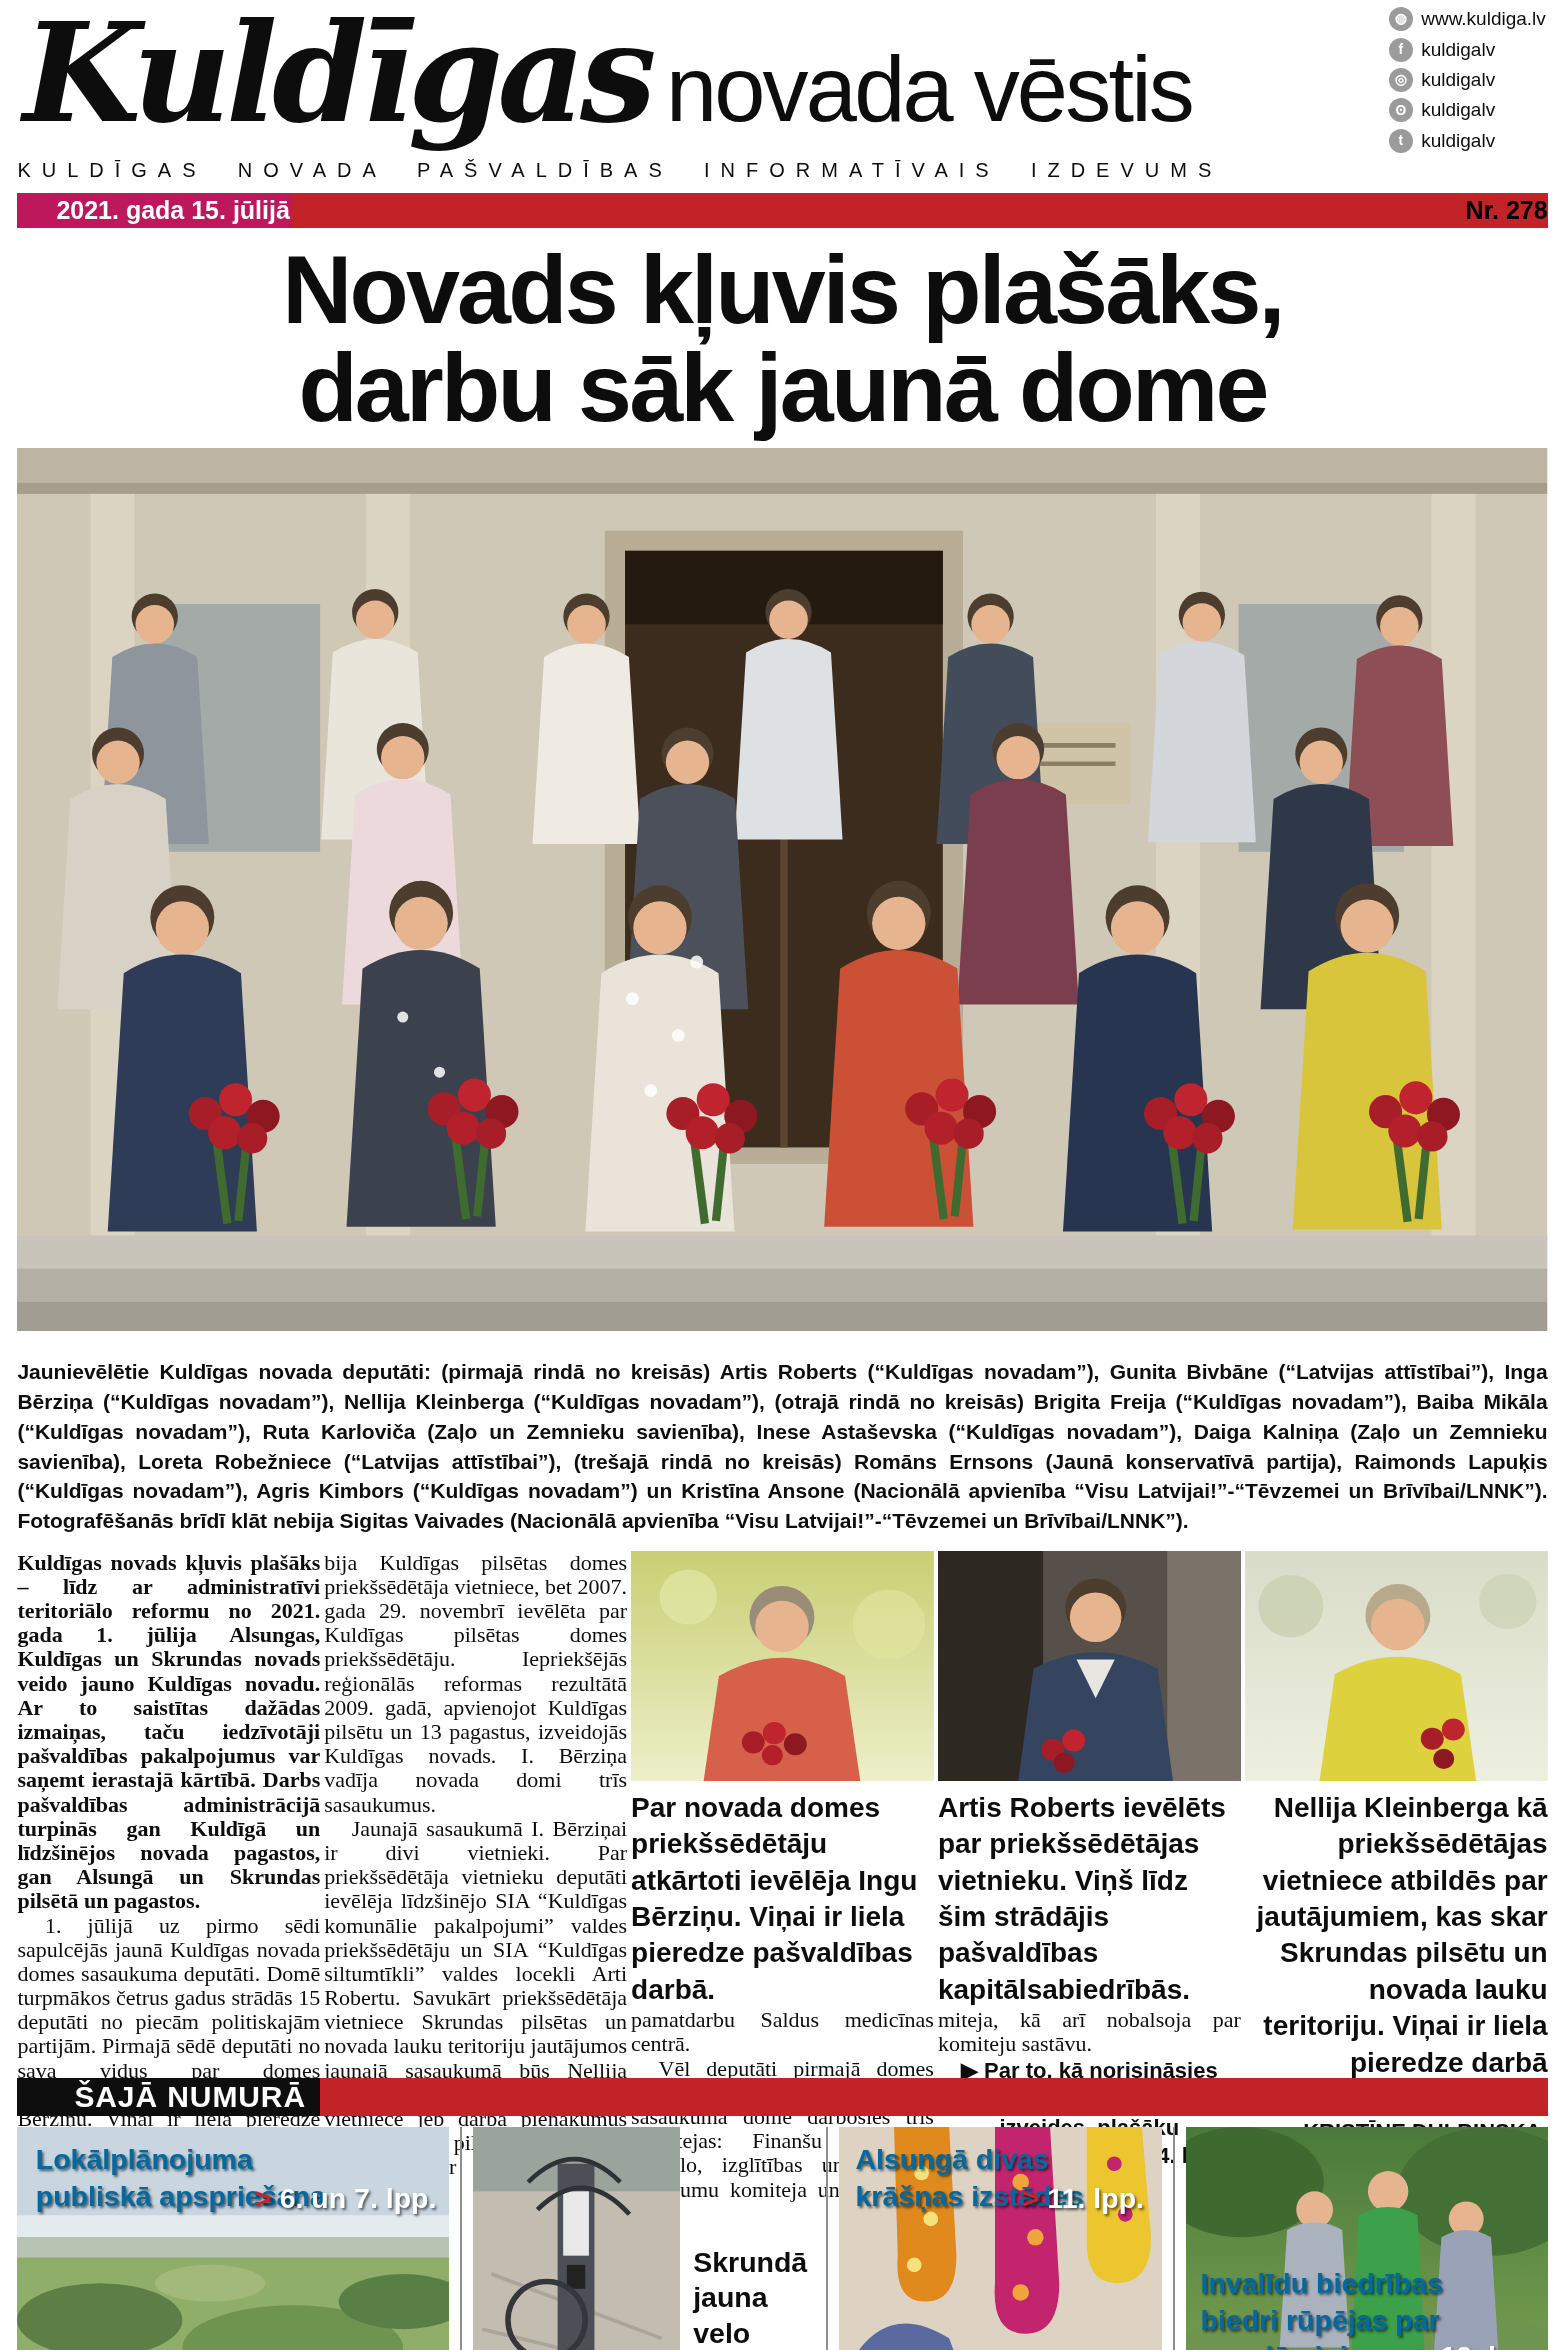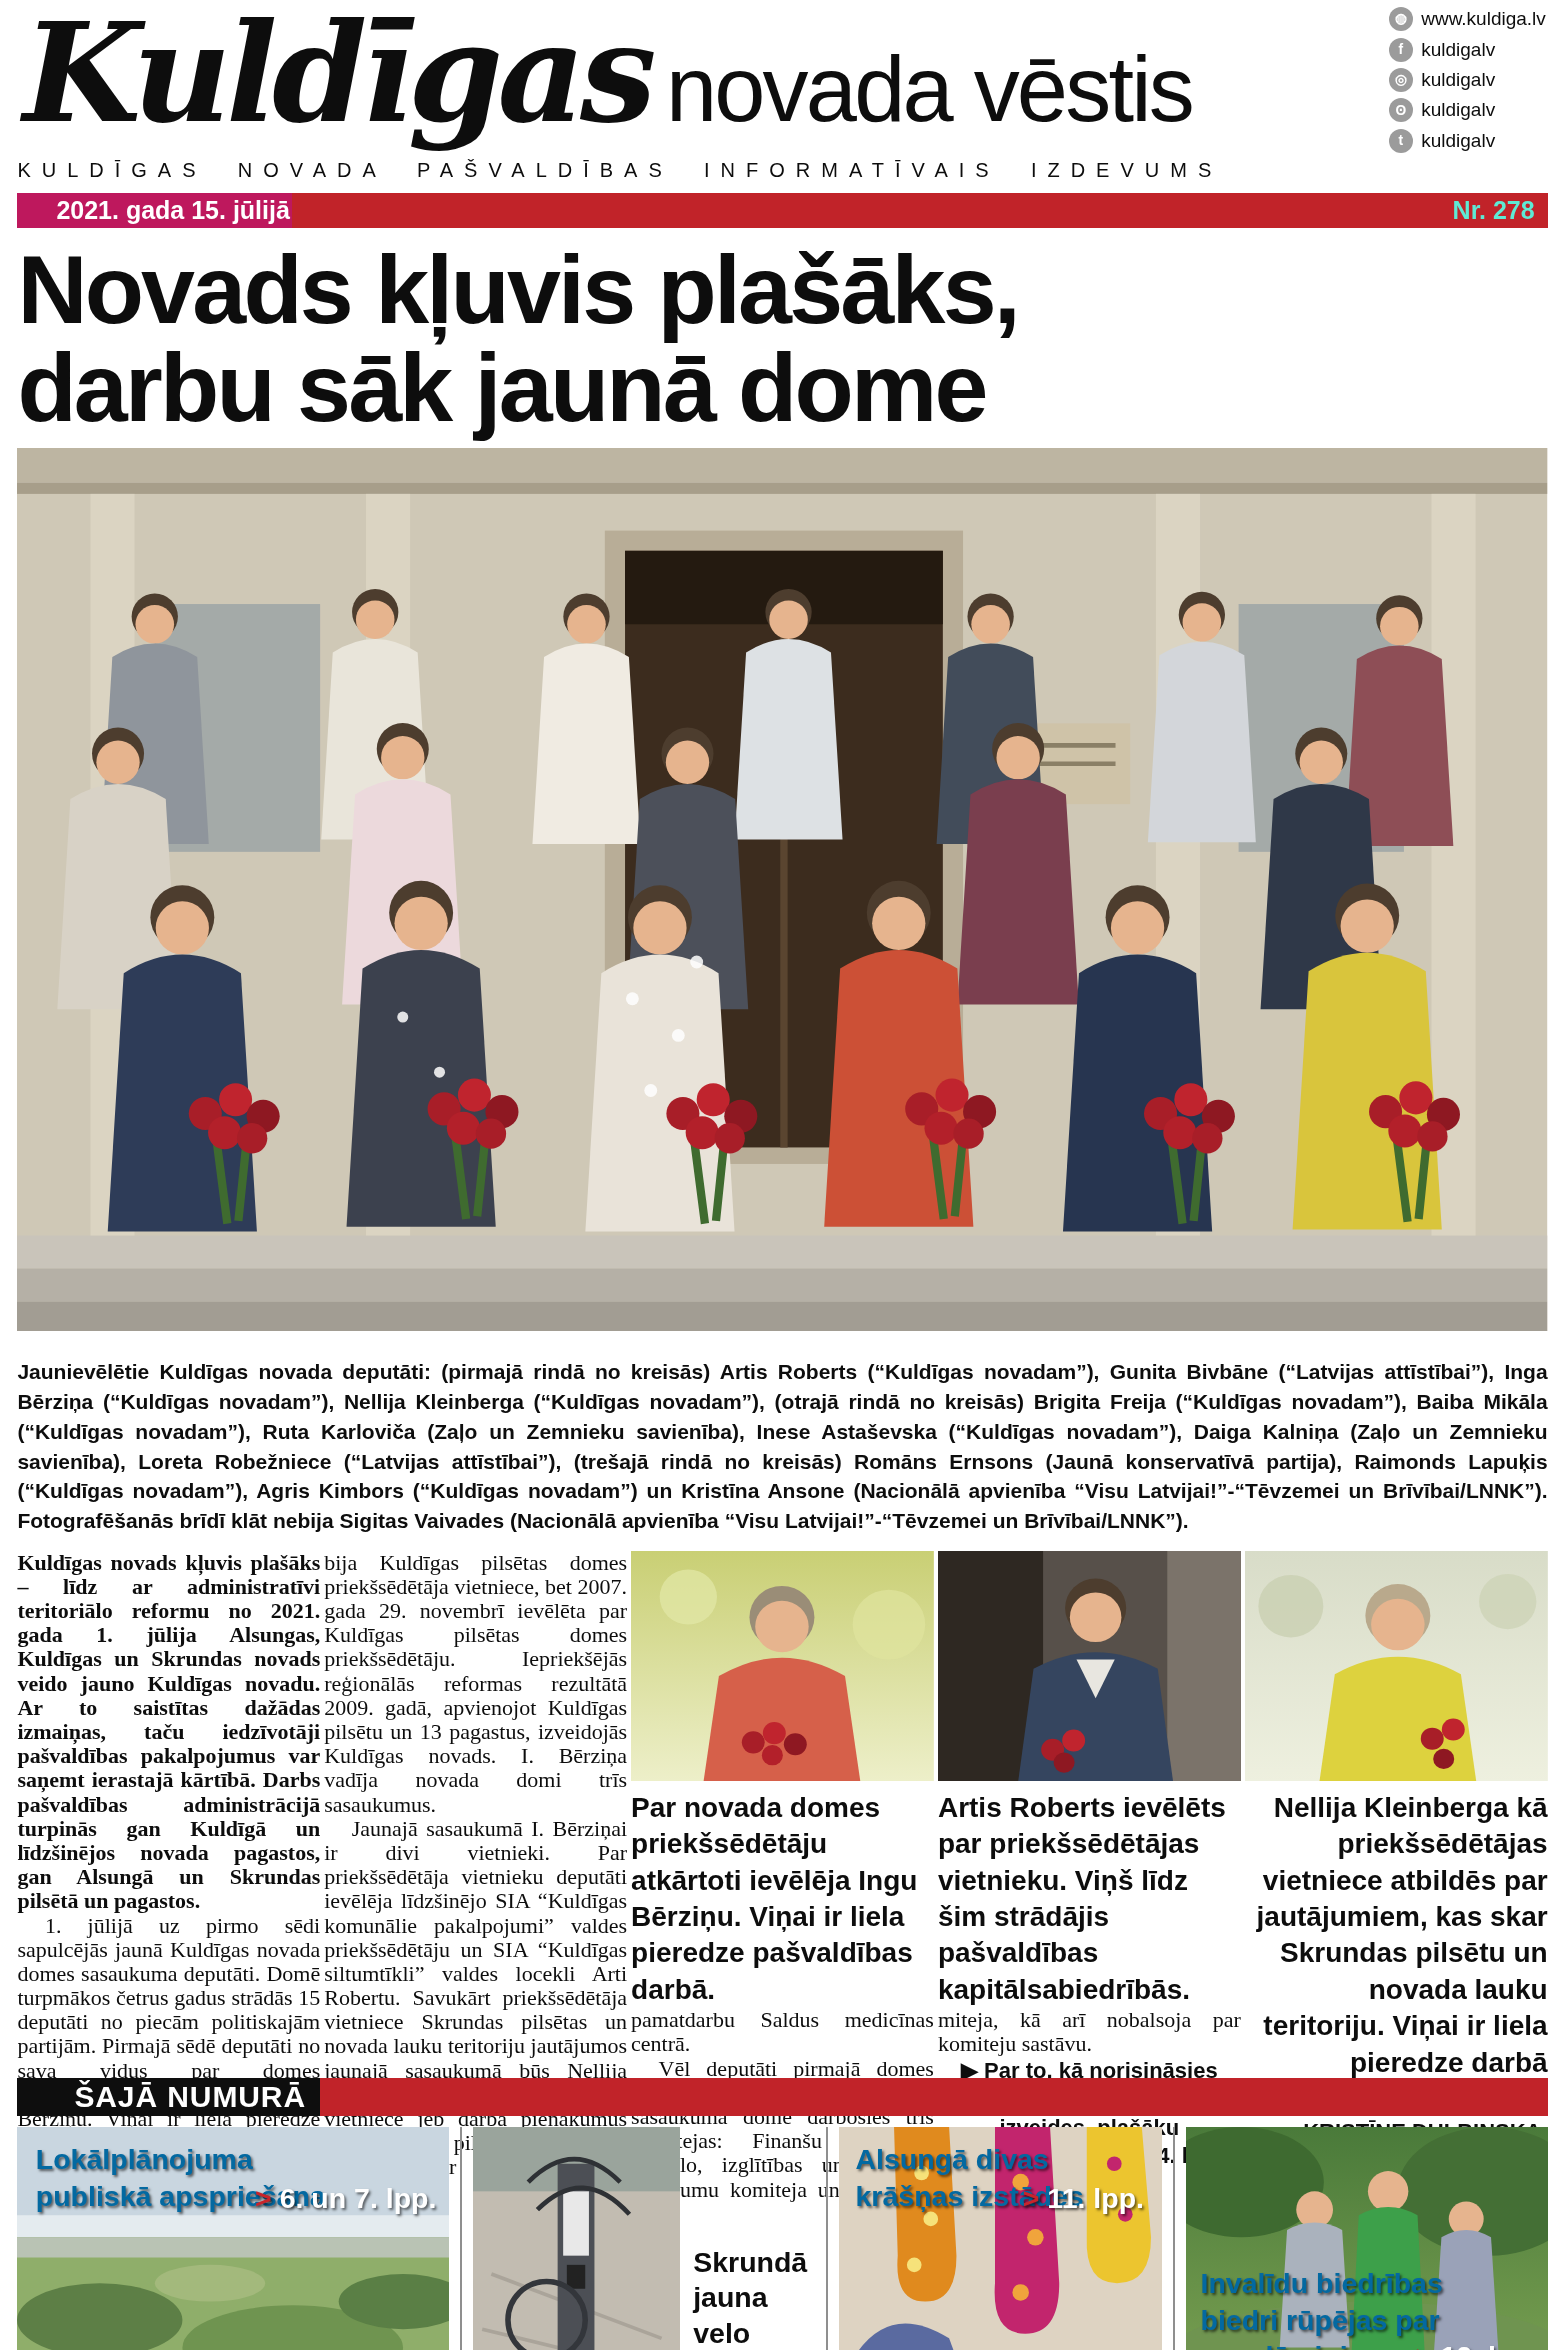--- a/index.html
+++ b/index.html
@@ -17,24 +17,24 @@
            word-spacing:14.7px;white-space:nowrap;}
   .social{position:absolute;right:1.8px;top:7.3px;display:flex;flex-direction:column;gap:6.4px;}
   .social-row{display:flex;align-items:center;gap:8.3px;font-size:19px;}
   .icn{width:24px;height:24px;border-radius:50%;background:#9b9b9b;color:#fff;
        display:flex;align-items:center;justify-content:center;
        font-size:13.8px;font-weight:700;line-height:1;}
   
   .date-bar{display:flex;height:35px;margin-top:9.2px;}
   .date-box{background:#be185d;color:#fff;width:275px;display:flex;align-items:center;
             padding-left:39px;font-weight:700;font-size:25px;box-sizing:border-box;}
-  .issue-box{flex:1;color:#5eead4;display:flex;align-items:center;justify-content:flex-end;
-             padding-right:13px;font-weight:700;font-size:25px;text-align:center;}
-  
-  .headline{font-weight:700;font-size:97px;line-height:1.01;
+  .issue-box{flex:1;color:#000000;display:flex;align-items:center;justify-content:flex-end;
+             font-weight:700;font-size:25px;text-align:center;}
+  
+  .headline{text-align:center;font-weight:700;font-size:97px;line-height:1.01;
             letter-spacing:-2.8px;margin-top:13px;}
   
   .main-photo{margin-top:11px;height:883px;}
   .main-photo svg{width:100%;height:100%;display:block;}
   
   .main-caption{margin-top:26px;font-weight:700;font-size:21px;line-height:1.42;
                 text-align:justify;}
   
   .columns{display:flex;gap:4px;margin-top:14.7px;height:514px;}
   .col{flex:1;min-width:0;font-family:"Liberation Serif",serif;font-size:22px;

